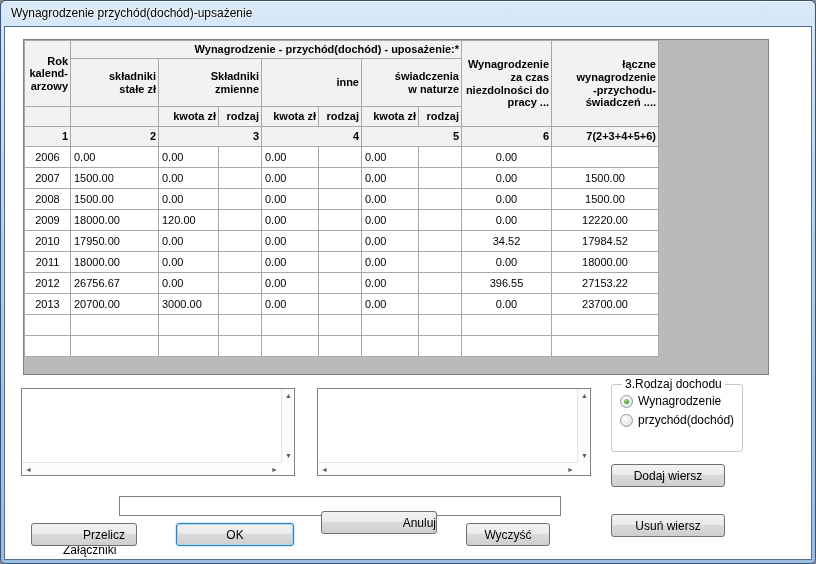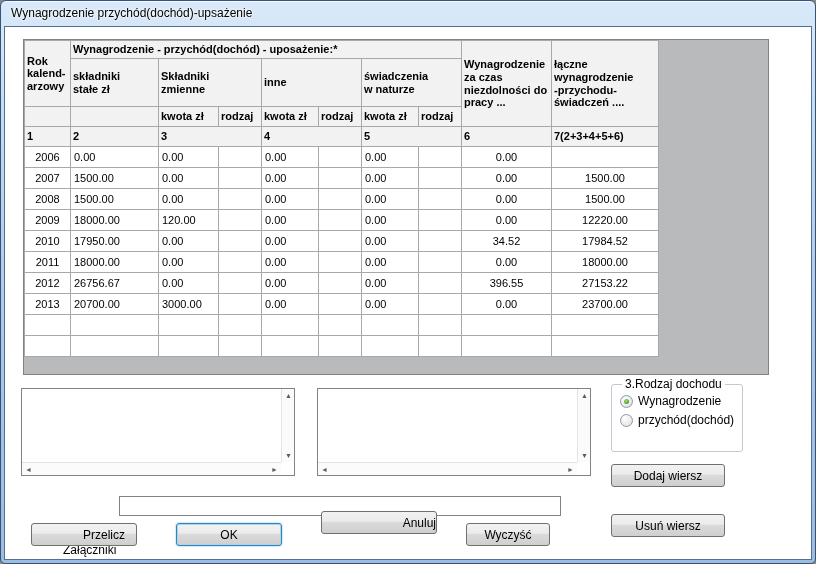--- a/index.html
+++ b/index.html
@@ -16,21 +16,21 @@
     text-shadow:0 0 4px #fff, 0 0 2px #fff; white-space:nowrap;
   }
   .client { position:absolute; left:4px; top:26px; right:4px; bottom:4px; background:#ffffff;
     box-shadow:0 0 0 1px #55708f; }
 
   
   .grid-wrap { position:absolute; left:18px; top:12px; width:746px; height:336px;
     background:#b9babc; border:1px solid #828282; overflow:hidden; }
   table.grid { border-collapse:collapse; table-layout:fixed; }
   .grid th, .grid td { border:1px solid #a5a8ac; overflow:hidden; }
-  .grid th { background:#f2f2f2; font-weight:bold; font-size:11px; text-align:left;
+  .grid th { background:#f2f2f2; font-weight:bold; font-size:11px; text-align:right;
     vertical-align:middle; white-space:pre-line; padding:1px 2px; line-height:1.15; }
   .grid td { background:#ffffff; height:21px; font-size:11px; padding:0 3px; white-space:nowrap; }
   tr.hr1 th { height:18px; }
   tr.hr2 th { height:48px; }
   tr.hr3 th { height:20px; font-size:11px; }
   tr.hr4 th { height:20px; }
   td.al { text-align:left; }
   td.ac { text-align:center; }
 
   
@@ -310,18 +310,18 @@
       </div>
     </div>
 
     <button class="btn" style="left:606px; top:487px; width:114px;">Usuń wiersz</button>
     <button class="btn" style="left:606px; top:437px; width:114px;">Dodaj wiersz</button>
 
     <span class="lbl" style="left:58px; top:472px;">Załączniki</span>
     <input class="textinput" style="left: 114px; top: 469px; width: 442px;" value="">
 
     <button class="btn" style="left:26px; top:496px; width:106px;padding-left:40px;">Przelicz</button>
-    <button class="btn default" style="left:171px; top:496px; width:106px;">OK</button>
+    <button class="btn default" style="left:171px; top:496px; width:118px;">OK</button>
     <button class="btn" style="left:316px; top:484px; width:116px;text-align:right;">Anuluj</button>
     <button class="btn" style="left:461px; top:496px; width:84px;">Wyczyść</button>
 
   </div>
 </div>
 
 </body></html>

